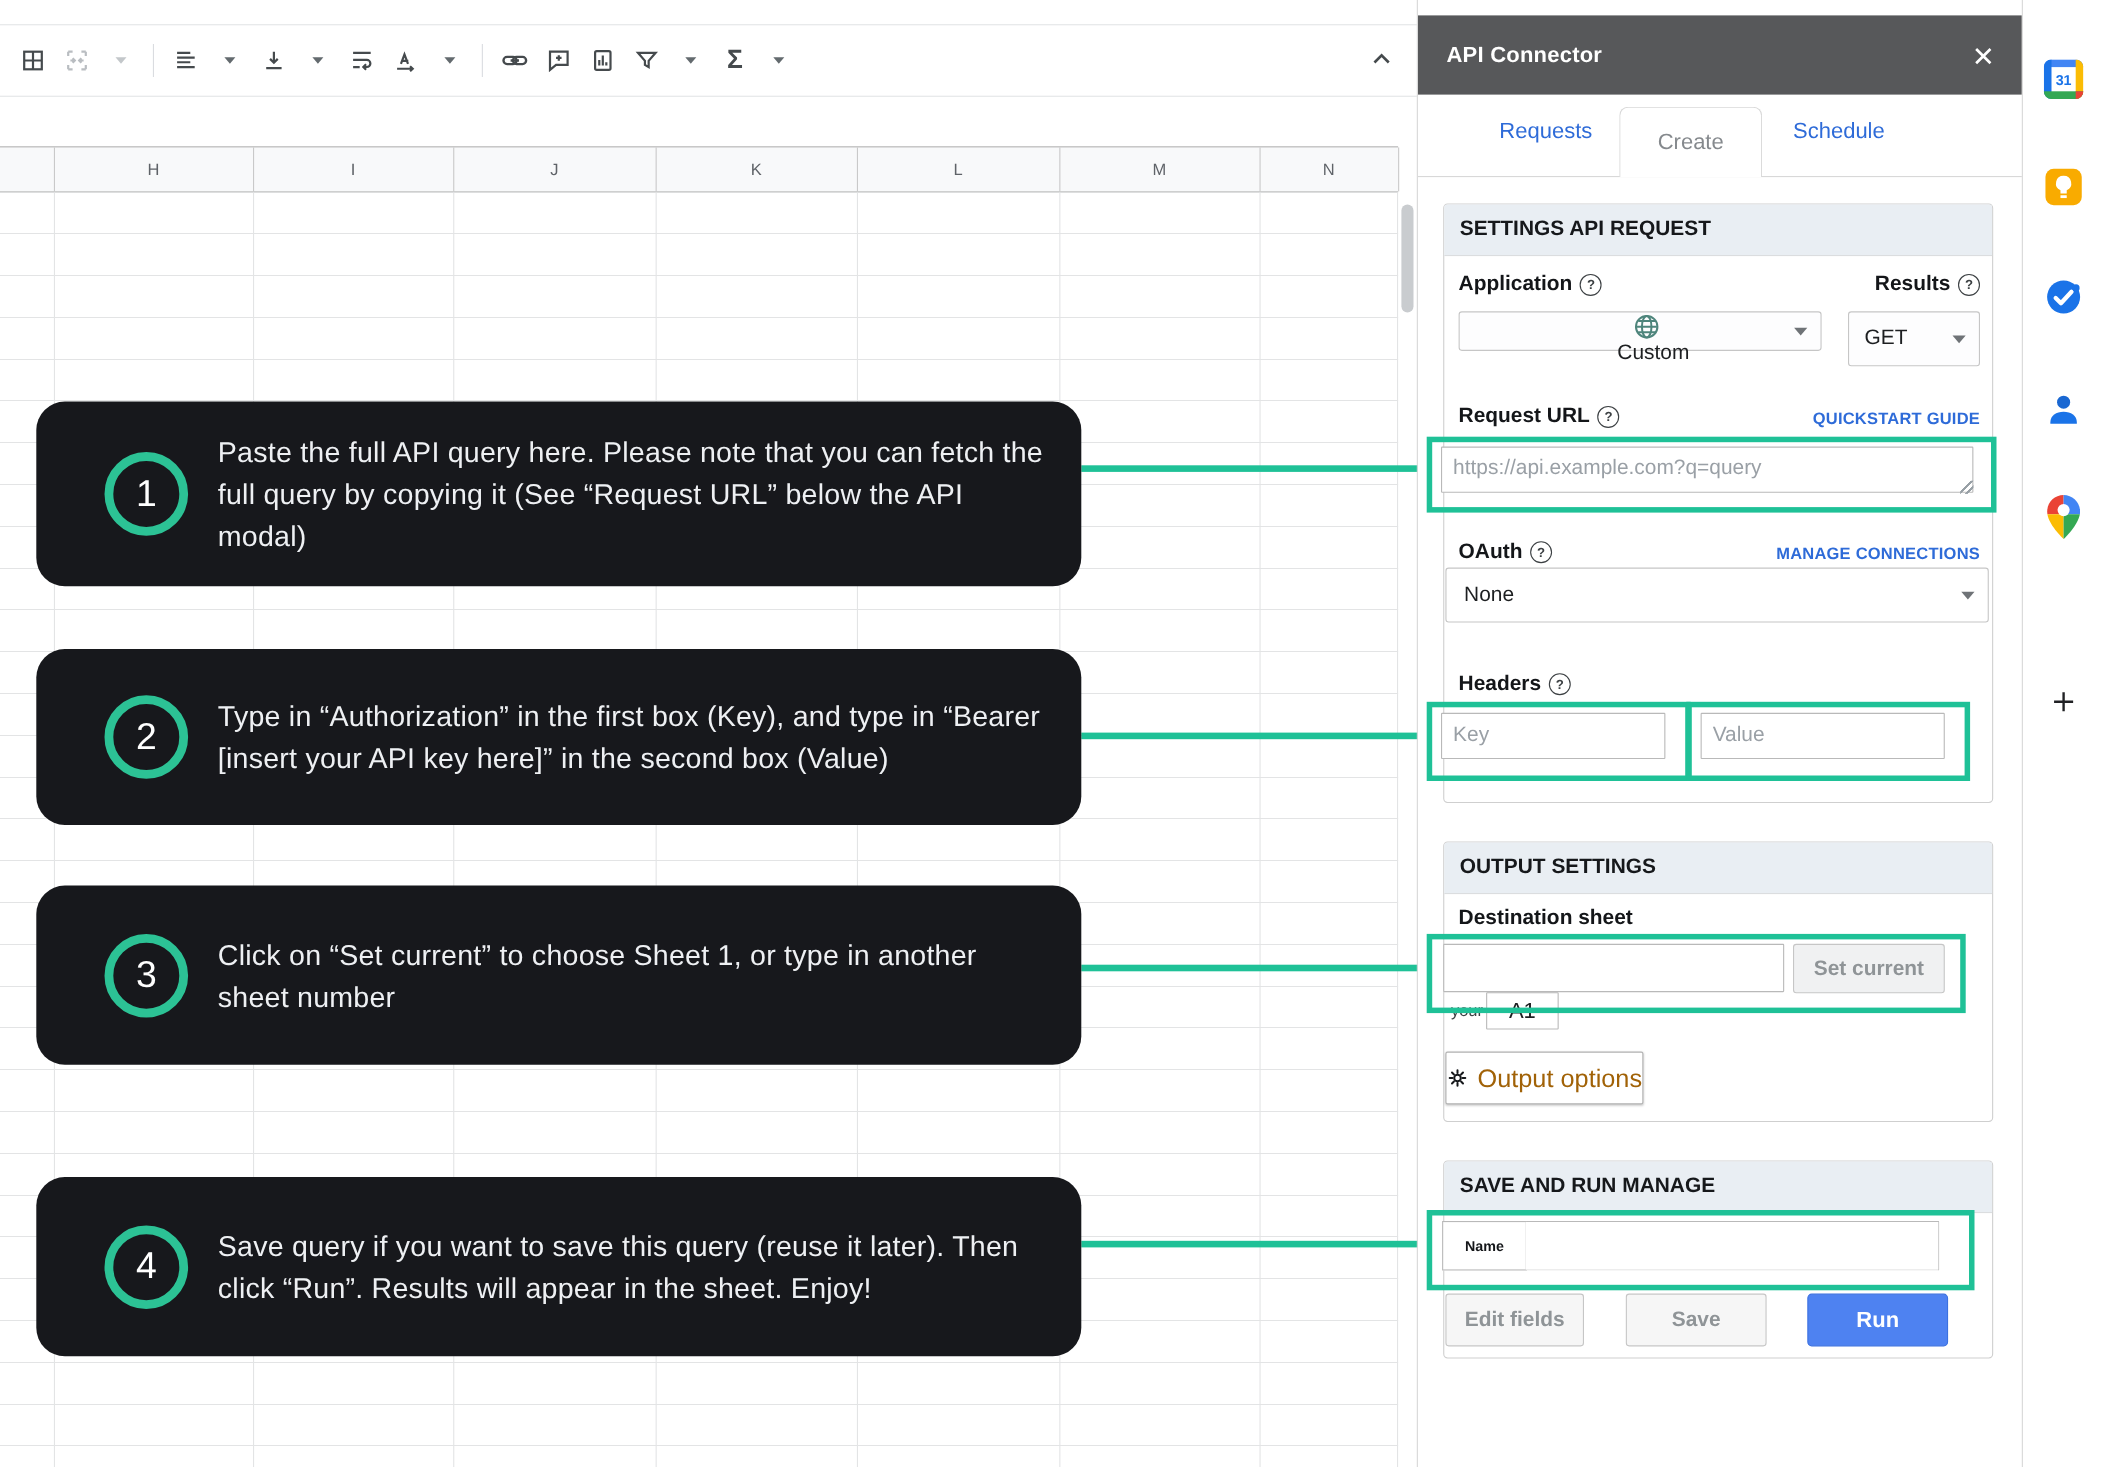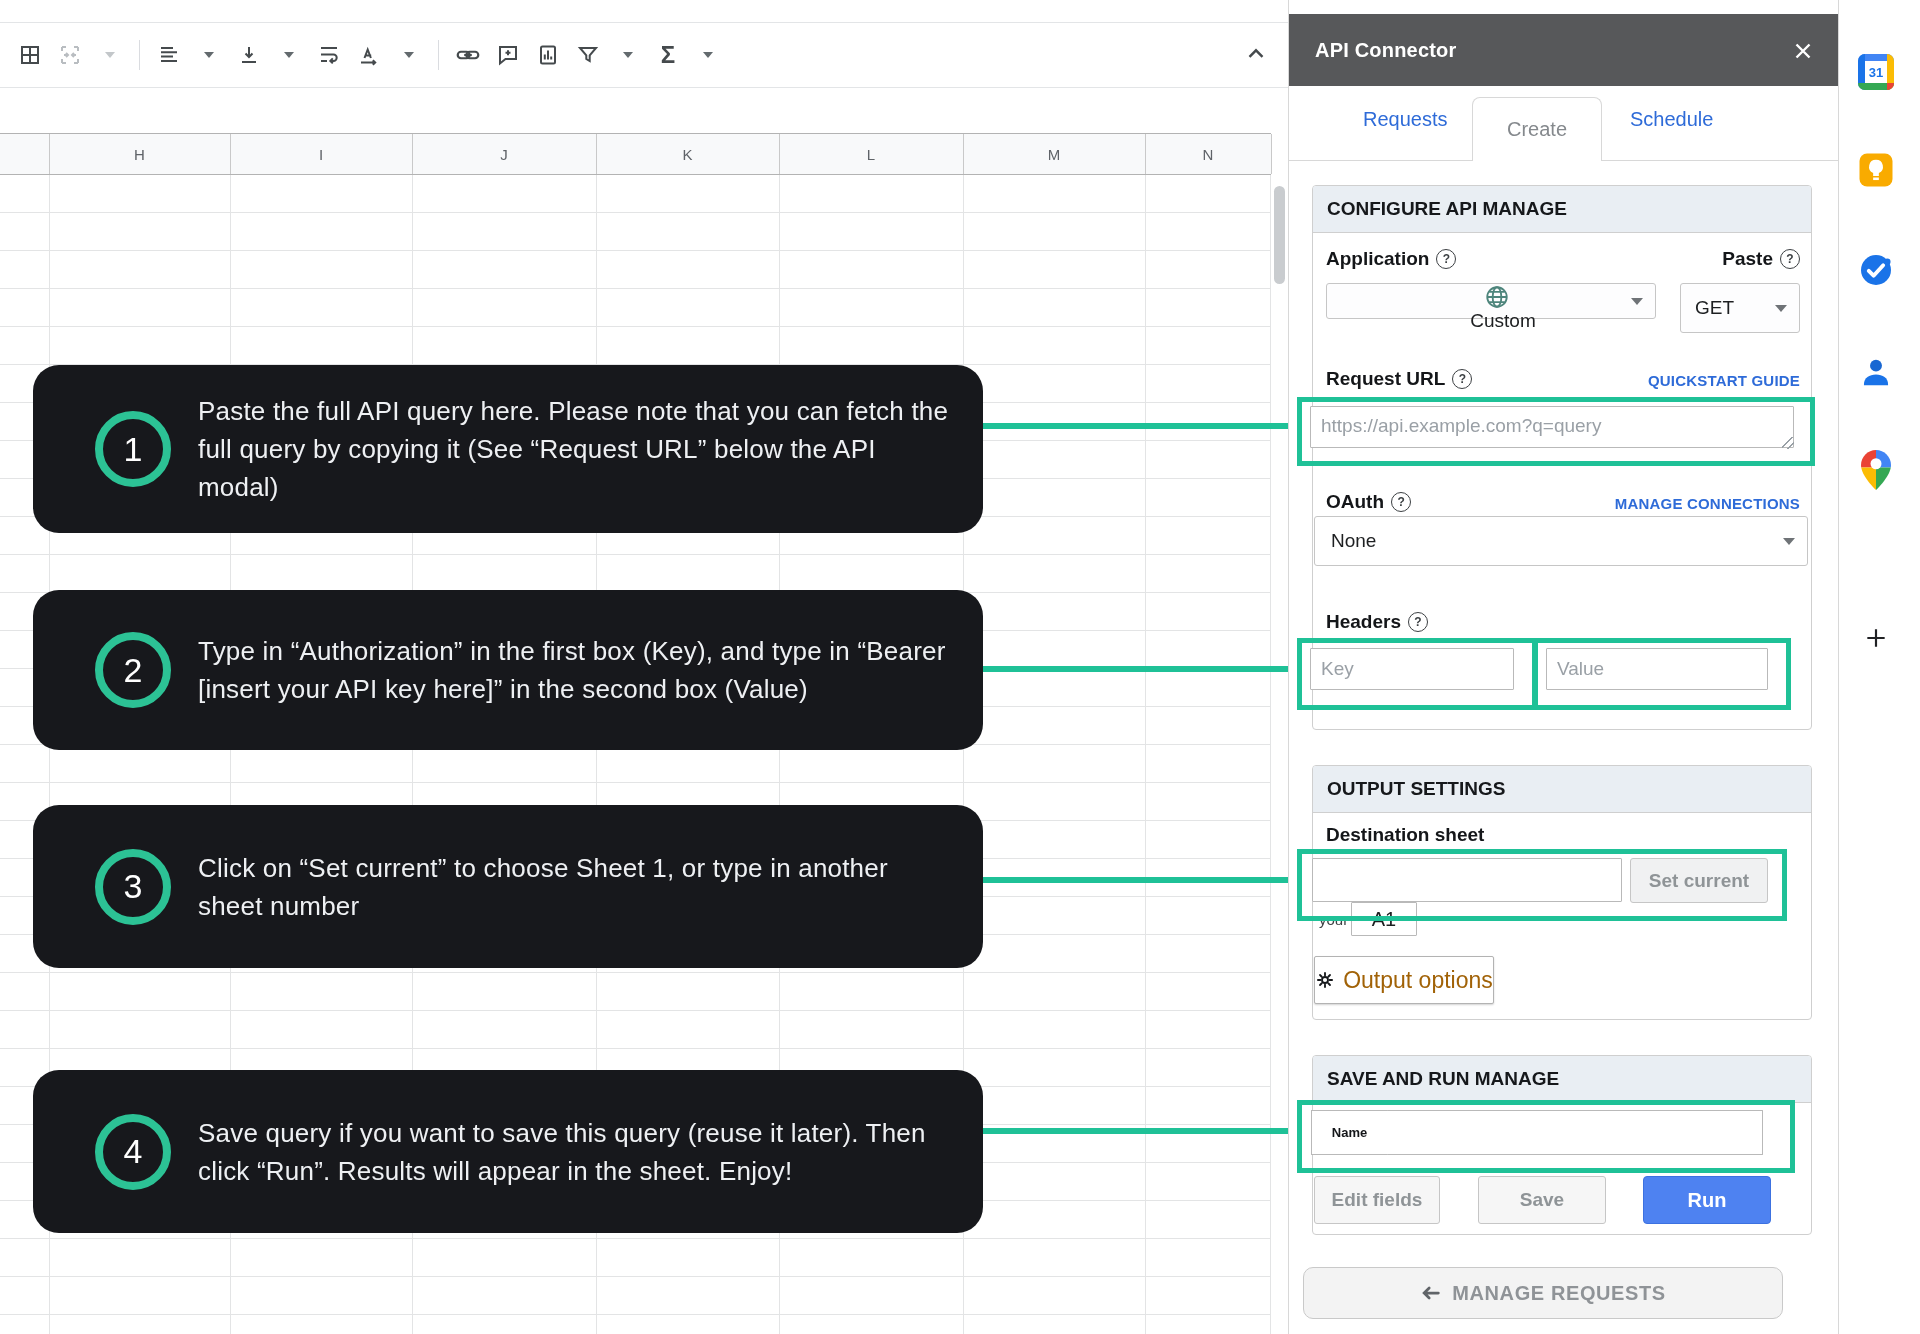--- a/index.html
+++ b/index.html
@@ -231,28 +231,28 @@
           </svg>
       </span>
     </div>
 
     <div class="tabline"></div>
     <div class="tab-link" style="left:74px;">Requests</div>
     <div class="tab-active">Create</div>
     <div class="tab-link" style="left:341px;">Schedule</div>
 
     <div class="section" style="top:185px;height:545px;">
-      <div class="sec-head">CONFIGURE API MANAGE</div>
+      <div class="sec-head">SETTINGS API REQUEST</div>
     </div>
     <div class="lbl" style="left:37px;top:248px;">
       <span>Application</span>
         <span class="help-icon"></span>
     </div>
     <div class="lbl" style="left:370px;top:248px;width:141px;justify-content:flex-end;">
-      <span>Paste</span>
+      <span>Results</span>
         <span class="help-icon"></span>
     </div>
     <div class="dd" style="left:37px;top:283px;width:330px;height:36px;padding-left:24px;flex-direction:column;">
       <span style="display:flex;margin-right:12px;">
         <svg width="26" height="26" viewBox="0 0 24 24" fill="none" stroke="#4e857c" stroke-width="1.7">
             <circle cx="12" cy="12" r="9"></circle>
             <ellipse cx="12" cy="12" rx="4" ry="9"></ellipse>
             <path d="M3.5 12h17M5 7.3h14M5 16.7h14"></path>
           </svg>
       </span>
@@ -300,28 +300,20 @@
       <span>Output options</span>
     </div>
 
     <div class="section" style="top:1055px;height:180px;">
       <div class="sec-head">SAVE AND RUN MANAGE</div>
     </div>
     <div class="gbtn" style="left:25px;top:1176px;width:126px;height:48px;background:#f6f6f6;">Edit fields</div>
     <div class="gbtn" style="left:189px;top:1176px;width:128px;height:48px;background:#f6f6f6;">Save</div>
     <div class="runbtn" style="left:354px;top:1176px;width:128px;height:48px;">Run</div>
 
-    <div class="managebtn">
-      <span style="display:flex;">
-        <svg width="22" height="22" viewBox="0 0 24 24" fill="none" stroke="#606468" stroke-width="3" stroke-linecap="round">
-            <path d="M20 12H5M10 6.5L4.5 12l5.5 5.5"></path>
-          </svg>
-      </span>
-      <span>MANAGE REQUESTS</span>
-    </div>
   </div>
 
   <div class="gframe" style="left:1297px;top:397px;width:508px;height:59px;"></div>
   <textarea class="field" style="left: 1310px; top: 406px; width: 484px; height: 42px; z-index: 7;" placeholder="https://api.example.com?q=query"></textarea>
   <div class="rhandle" style="z-index:8;left:1782px;top:437px;right:auto;bottom:auto;"></div>
 
   <div class="gframe" style="left:1297px;top:638px;width:230px;height:62px;"></div>
   <div class="gframe" style="left:1533px;top:638px;width:248px;height:62px;"></div>
   <input class="field" style="left: 1310px; top: 648px; width: 204px; height: 42px; z-index: 7;" placeholder="Key">
   <input class="field" style="left: 1546px; top: 648px; width: 222px; height: 42px; z-index: 7;" placeholder="Value">

